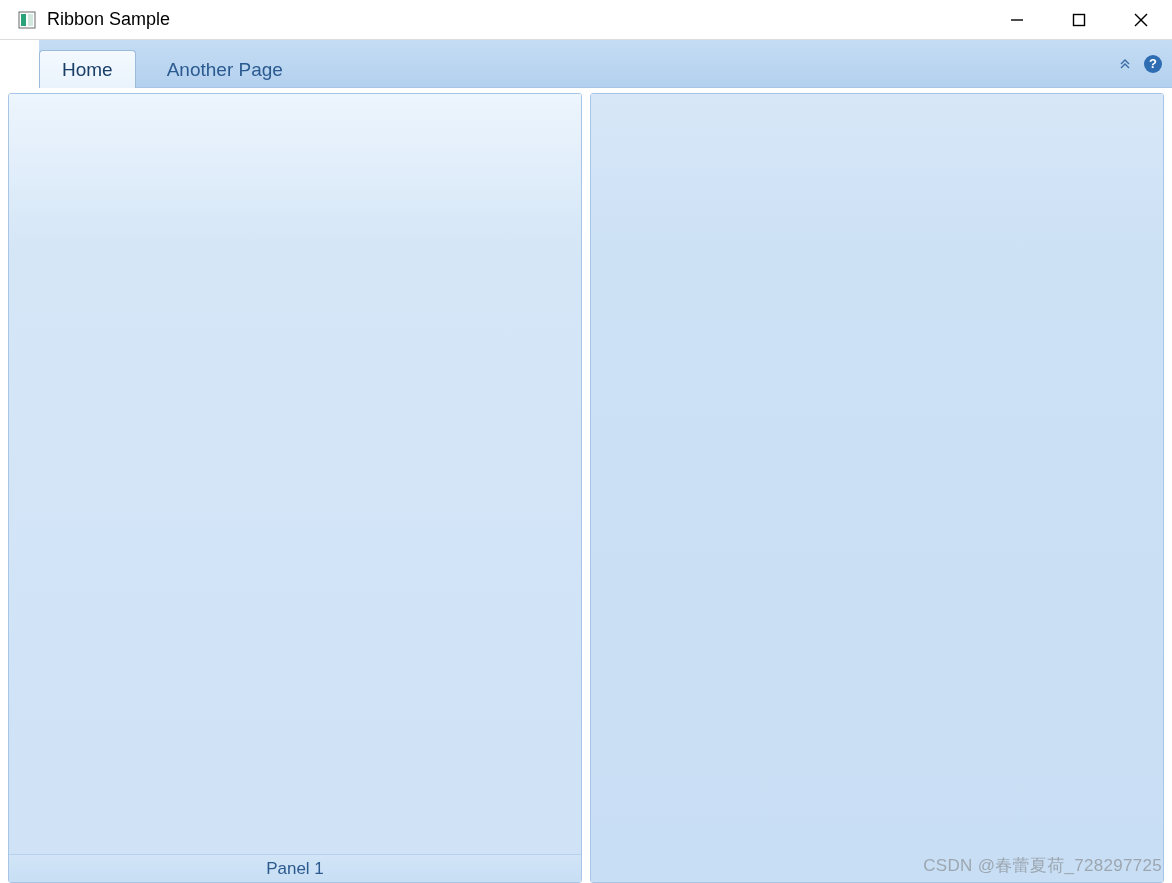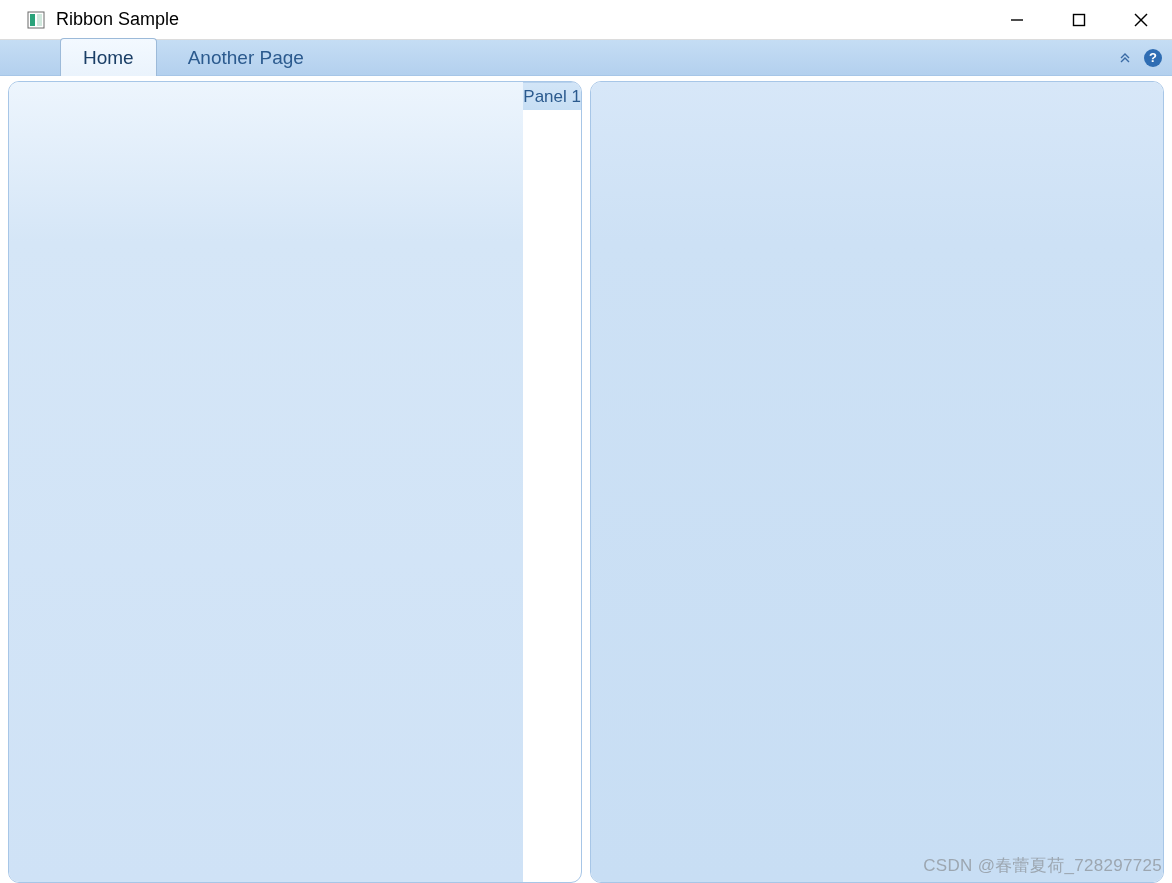--- a/index.html
+++ b/index.html
@@ -12,21 +12,21 @@
       display: flex;
       flex-direction: column;
     }
     
     .titlebar {
       height: 40px;
       background: #ffffff;
       border-bottom: 1px solid #dcdcdc;
       display: flex;
       align-items: center;
-      padding-left: 26px;
+      padding-left: 17px;
       font-size: 18px;
       color: #000;
     }
     .app-icon {
       width: 20px;
       height: 20px;
       margin-right: 10px;
       display: inline-flex;
       align-items: center;
       justify-content: center;
@@ -45,27 +45,27 @@
       align-items: center;
       justify-content: center;
       font-size: 16px;
       color: #000;
       cursor: pointer;
     }
     .win-btn svg { display: block; }
 
     
     .ribbon-strip {
-      height: 36px;
+      height: 48px;
       background: linear-gradient(#c5ddf4, #b3d0ee);
       border-bottom: 1px solid #a7c6e7;
       display: flex;
       align-items: flex-end;
-      padding-left: 60px;
       position: relative;
+      margin-left: 39px;
     }
     .ribbon-tab {
       padding: 8px 22px 7px 22px;
       font-size: 19px;
       color: #2b5a8e;
       cursor: pointer;
       border: 1px solid transparent;
       border-bottom: none;
       margin-right: 8px;
       border-top-left-radius: 4px;
@@ -114,23 +114,23 @@
     .ribbon-panels {
       flex: 1 1 auto;
       display: flex;
       padding: 5px 8px 0 8px;
       gap: 8px;
       background: #ffffff;
     }
     .panel {
       flex: 1 1 0;
       border: 1px solid #a7c6e7;
-      border-radius: 11px;
-      display: flex;
-      flex-direction: row;
+      border-radius: 3px;
+      display: flex;
+      flex-direction: column;
       overflow: hidden;
     }
     .panel-body {
       flex: 1 1 auto;
       background: linear-gradient(#edf5fd 0%, #d5e6f7 20%, #cfe2f6 100%);
     }
     .panel.second .panel-body {
       background: linear-gradient(#d7e7f8 0%, #cde1f5 20%, #c8def4 100%);
     }
     .panel-caption {

